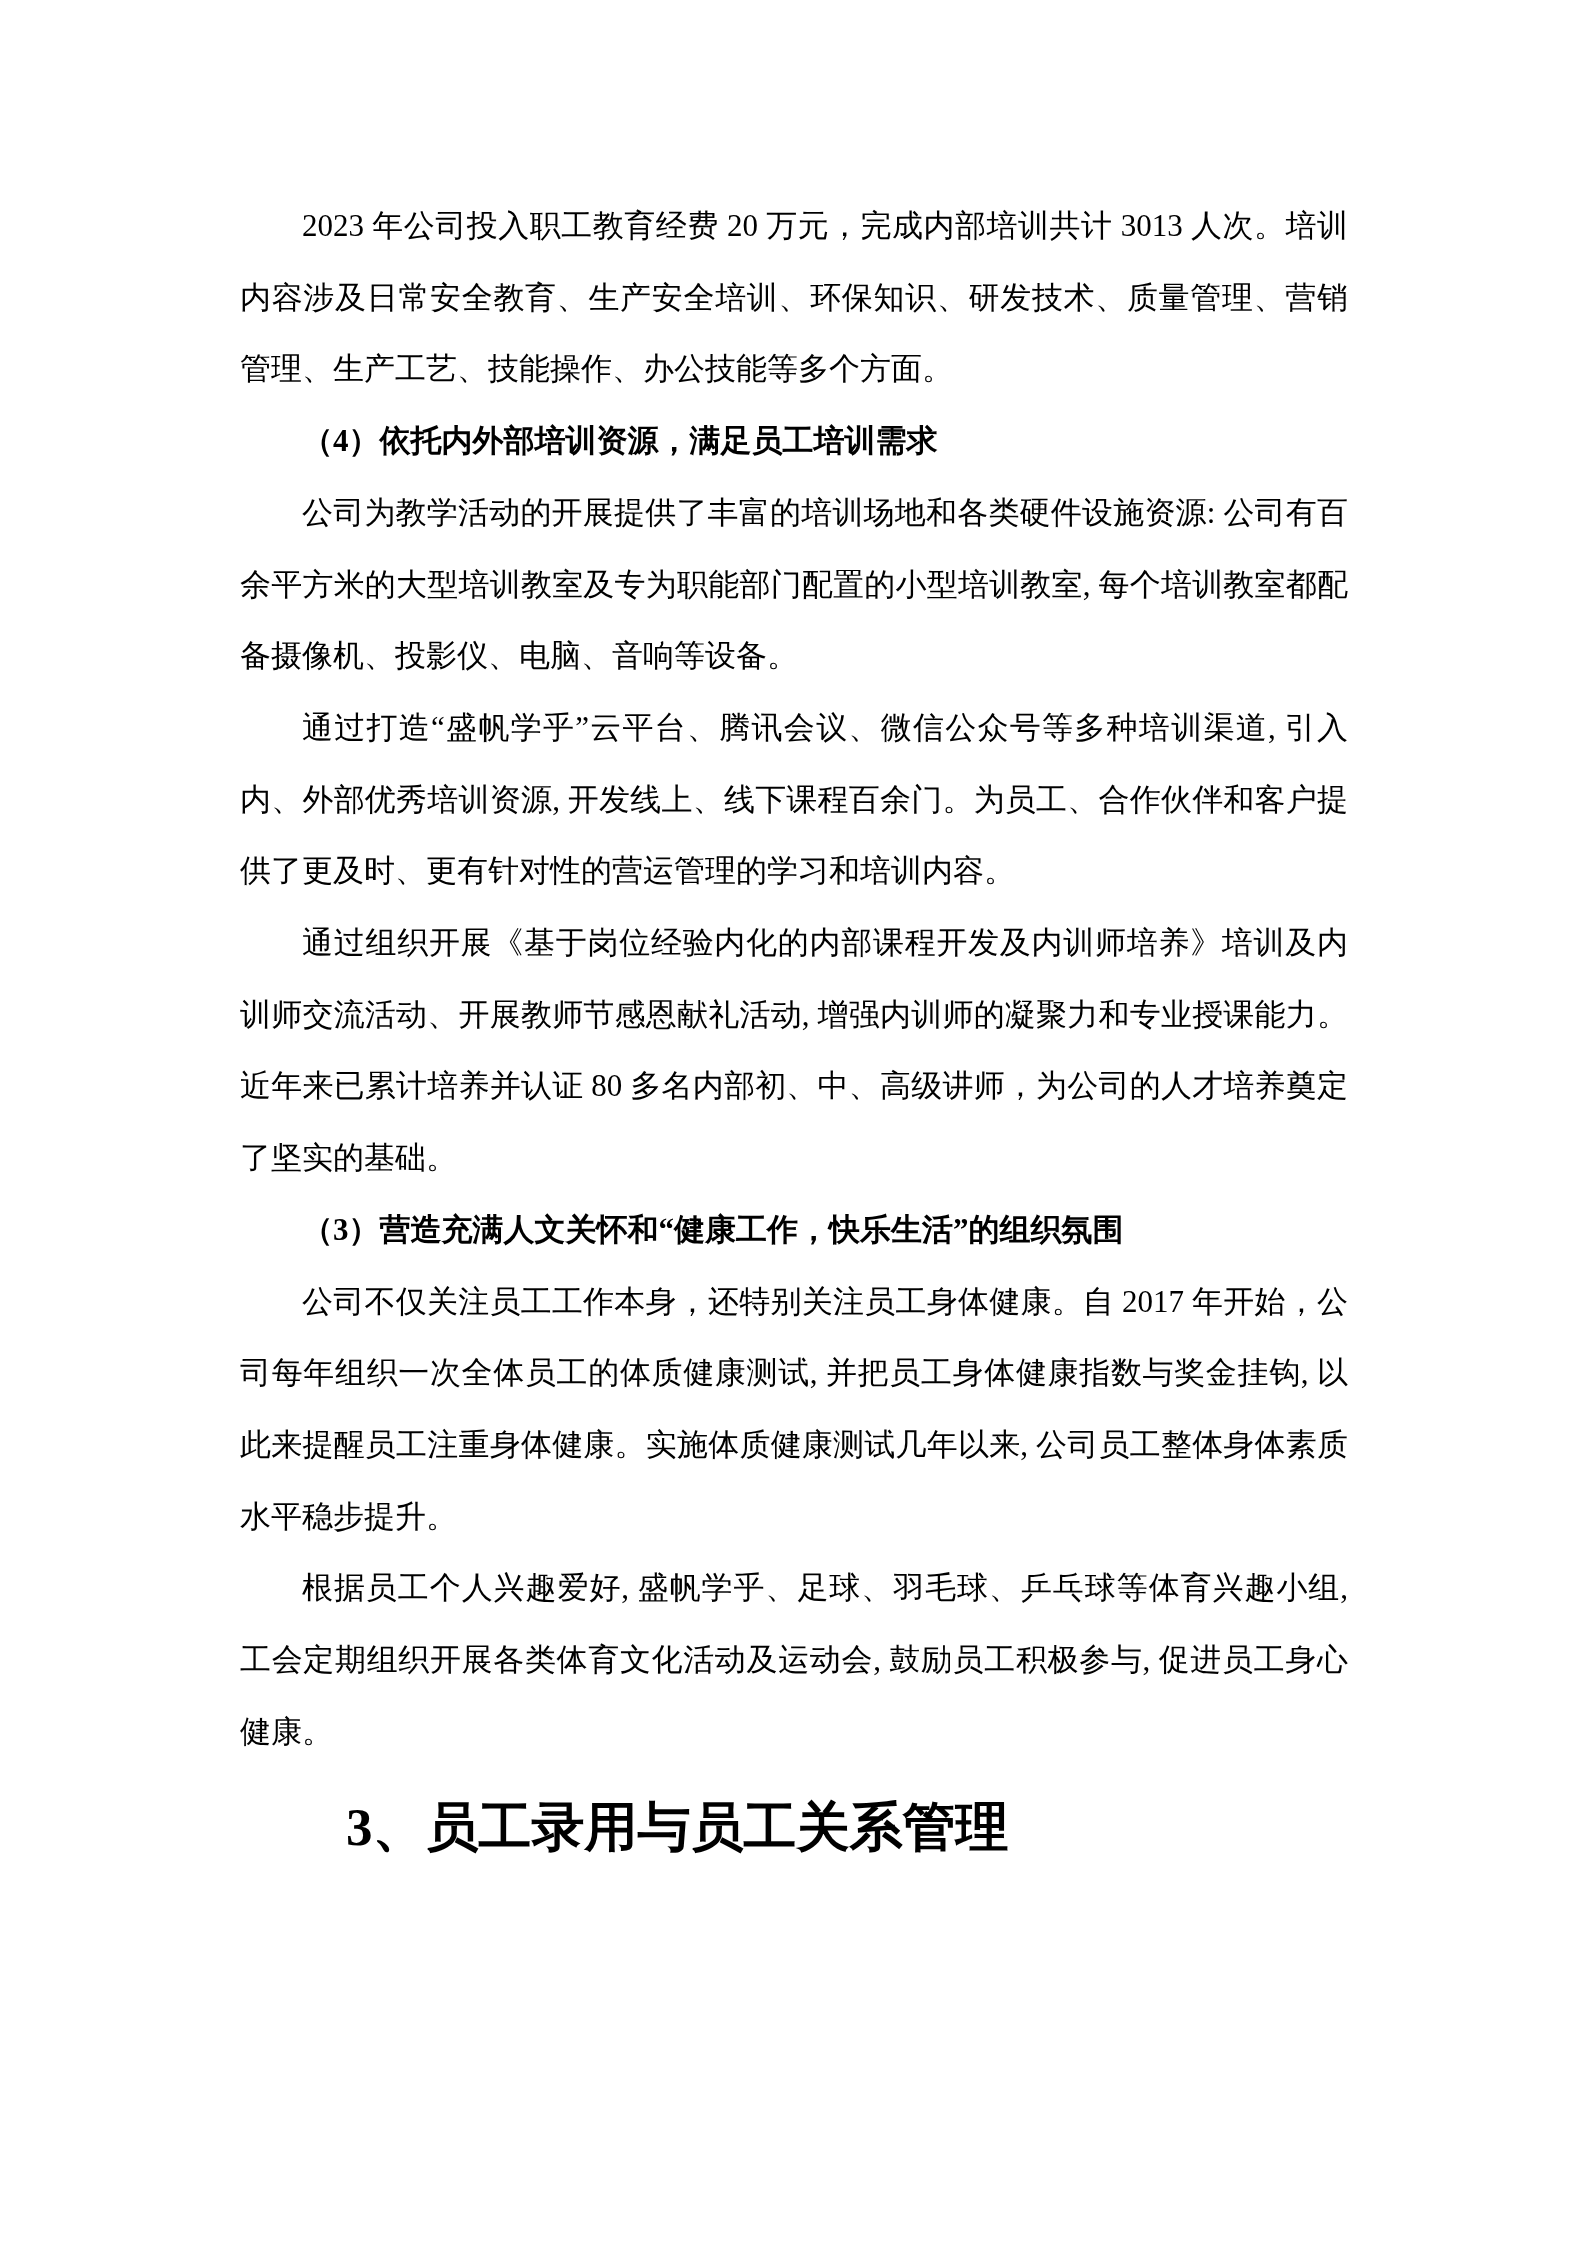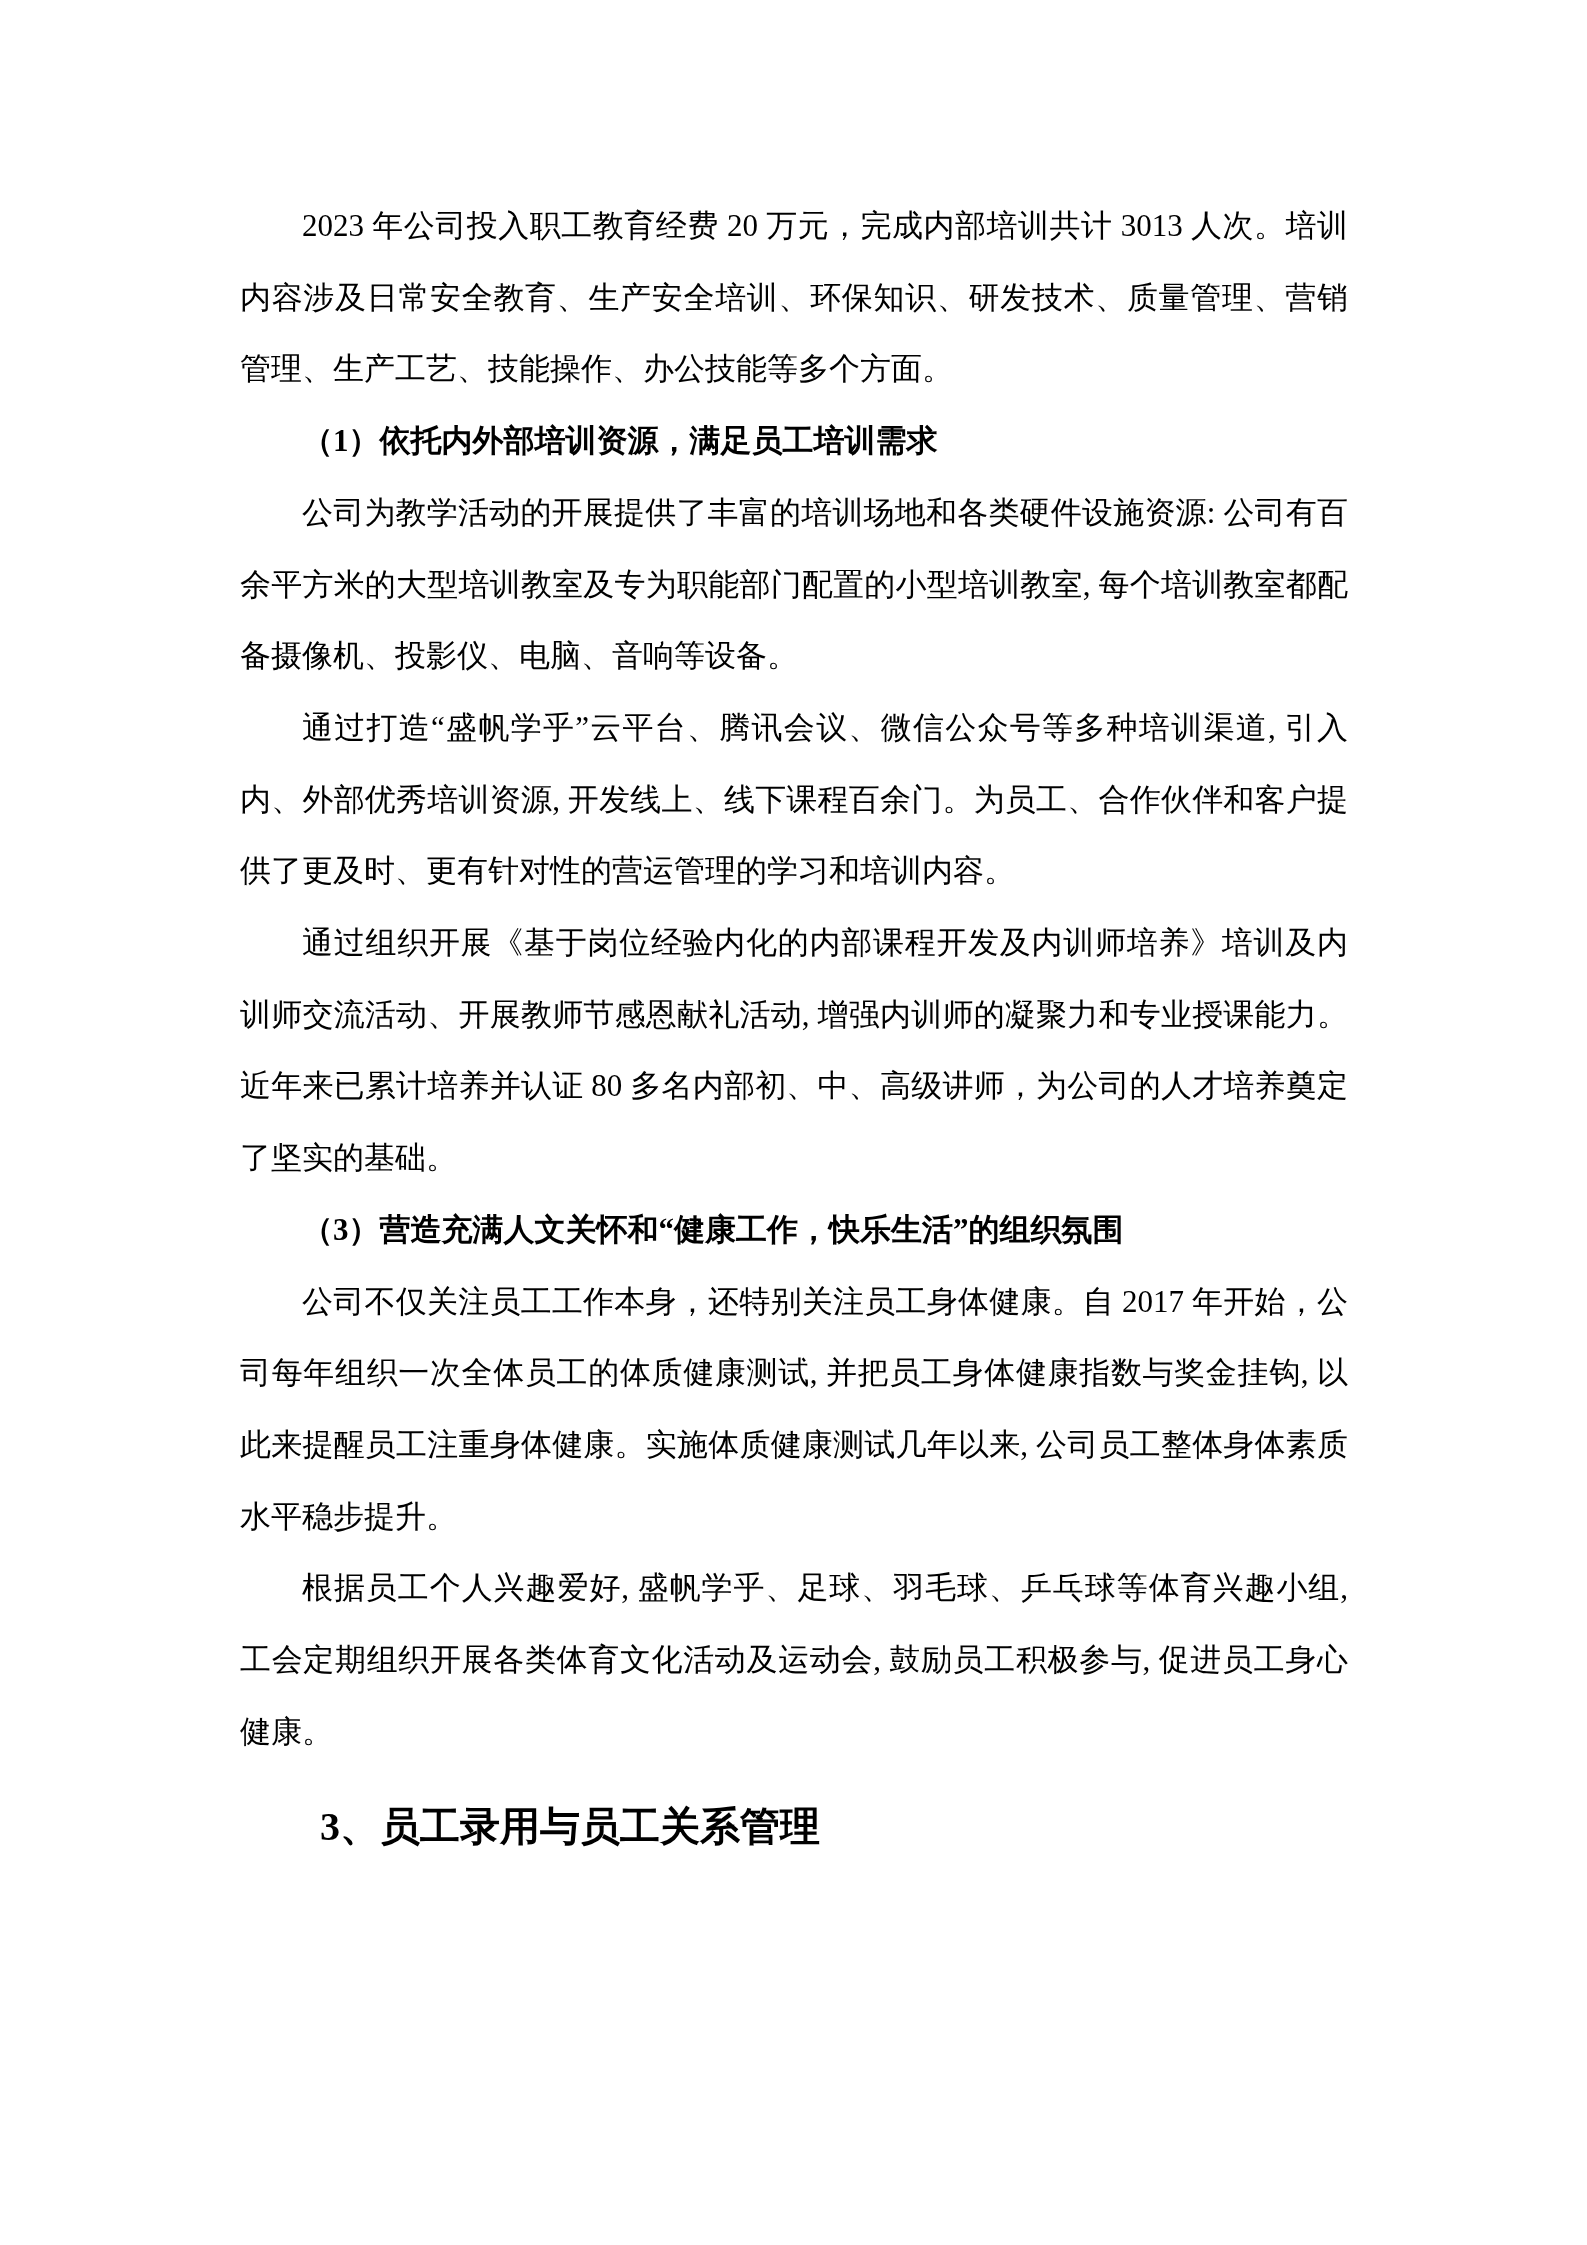--- a/index.html
+++ b/index.html
@@ -35,21 +35,21 @@
     margin: 0;
     font-size: 31px;
     line-height: 71.7px;
     text-align: justify;
     text-indent: 2em;
     font-weight: bold;
     color: #000000;
   }
   .section-heading {
     margin: 12px 0 0 0;
-    font-size: 40px;
+    font-size: 53px;
     line-height: 96px;
     text-indent: 2em;
     font-weight: bold;
     color: #000000;
   }
   .sub-heading {
     margin: -8px 0 0 0;
     font-size: 31px;
     line-height: 72px;
     text-indent: 2em;
@@ -67,21 +67,21 @@
     font-family: "Liberation Sans", "DejaVu Sans", sans-serif;
     color: #000000;
   }
 </style>
 </head>
 <body>
 
 <div class="page">
   <div class="content">
     <p class="para">2023 年公司投入职工教育经费 20 万元，完成内部培训共计 3013 人次。培训内容涉及日常安全教育、生产安全培训、环保知识、研发技术、质量管理、营销管理、生产工艺、技能操作、办公技能等多个方面。</p>
-    <p class="para-bold">（1）依托内外部培训资源，满足员工培训需求</p>
+    <p class="para-bold">（4）依托内外部培训资源，满足员工培训需求</p>
     <p class="para">公司为教学活动的开展提供了丰富的培训场地和各类硬件设施资源: 公司有百余平方米的大型培训教室及专为职能部门配置的小型培训教室, 每个培训教室都配备摄像机、投影仪、电脑、音响等设备。</p>
     <p class="para">通过打造“盛帆学乎”云平台、腾讯会议、微信公众号等多种培训渠道, 引入内、外部优秀培训资源, 开发线上、线下课程百余门。为员工、合作伙伴和客户提供了更及时、更有针对性的营运管理的学习和培训内容。</p>
     <p class="para">通过组织开展《基于岗位经验内化的内部课程开发及内训师培养》培训及内训师交流活动、开展教师节感恩献礼活动, 增强内训师的凝聚力和专业授课能力。近年来已累计培养并认证 80 多名内部初、中、高级讲师，为公司的人才培养奠定了坚实的基础。</p>
     <p class="para-bold">（3）营造充满人文关怀和“健康工作，快乐生活”的组织氛围</p>
     <p class="para">公司不仅关注员工工作本身，还特别关注员工身体健康。自 2017 年开始，公司每年组织一次全体员工的体质健康测试, 并把员工身体健康指数与奖金挂钩, 以此来提醒员工注重身体健康。实施体质健康测试几年以来, 公司员工整体身体素质水平稳步提升。</p>
     <p class="para">根据员工个人兴趣爱好, 盛帆学乎、足球、羽毛球、乒乓球等体育兴趣小组, 工会定期组织开展各类体育文化活动及运动会, 鼓励员工积极参与, 促进员工身心健康。</p>
     <p class="section-heading">3、员工录用与员工关系管理</p>
     <p class="sub-heading">（1）打造雇主品牌形象，多渠道招聘和引进人才</p>
   </div>
   <div class="footer">6</div>

